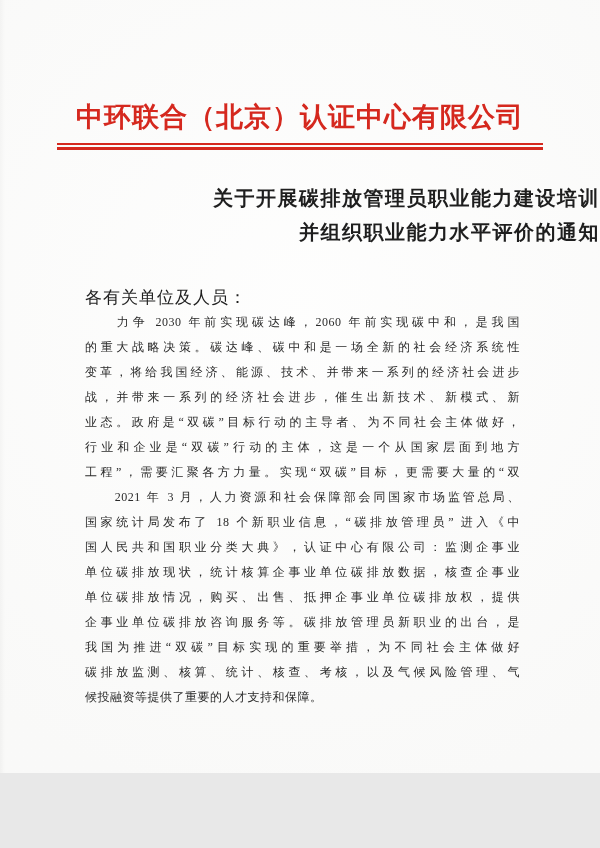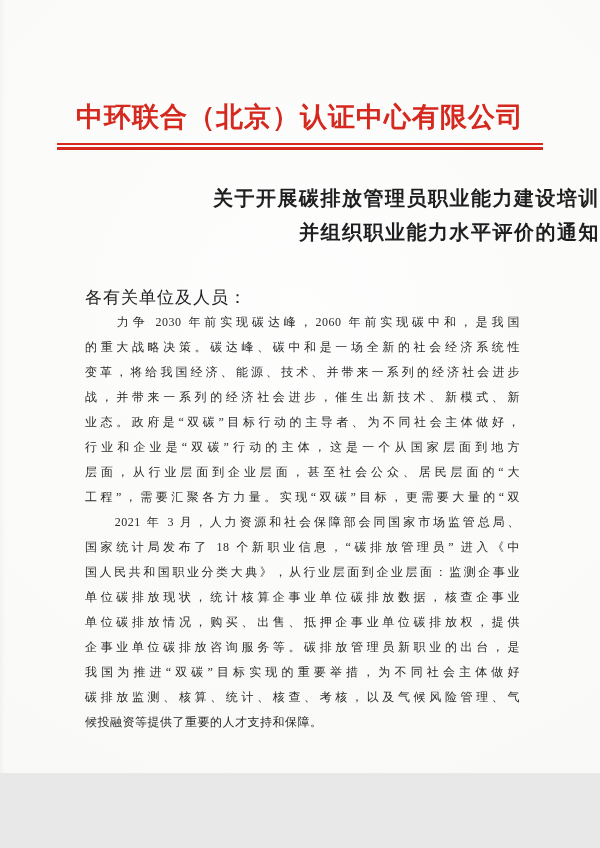--- a/index.html
+++ b/index.html
@@ -98,27 +98,26 @@
     <div class="salutation">各有关单位及人员：</div>
 
     <div>
         <div class="para">
           <div class="line">　　力争 2030 年前实现碳达峰，2060 年前实现碳中和，是我国</div>
           <div class="line">的重大战略决策。碳达峰、碳中和是一场全新的社会经济系统性</div>
           <div class="line">变革，将给我国经济、能源、技术、并带来一系列的经济社会进步</div>
           <div class="line">战，并带来一系列的经济社会进步，催生出新技术、新模式、新</div>
           <div class="line">业态。政府是“双碳”目标行动的主导者、为不同社会主体做好，</div>
           <div class="line">行业和企业是“双碳”行动的主体，这是一个从国家层面到地方</div>
-          <div class="line">层面，从行业层面到企业层面，甚至社会公众、居民层面的“大</div>
           <div class="line">工程”，需要汇聚各方力量。实现“双碳”目标，更需要大量的“双</div>
         </div>
         <div class="para">
           <div class="line">　　2021 年 3 月，人力资源和社会保障部会同国家市场监管总局、</div>
           <div class="line">国家统计局发布了 18 个新职业信息，“碳排放管理员” 进入《中</div>
-          <div class="line">国人民共和国职业分类大典》，从行业层面到企业层面：监测企事业</div>
+          <div class="line">国人民共和国职业分类大典》，认证中心有限公司：监测企事业</div>
           <div class="line">单位碳排放现状，统计核算企事业单位碳排放数据，核查企事业</div>
           <div class="line">单位碳排放情况，购买、出售、抵押企事业单位碳排放权，提供</div>
           <div class="line">企事业单位碳排放咨询服务等。碳排放管理员新职业的出台，是</div>
           <div class="line">我国为推进“双碳”目标实现的重要举措，为不同社会主体做好</div>
           <div class="line">碳排放监测、核算、统计、核查、考核，以及气候风险管理、气</div>
           <div class="line last">候投融资等提供了重要的人才支持和保障。</div>
         </div>
       </div>
   </div>
 

